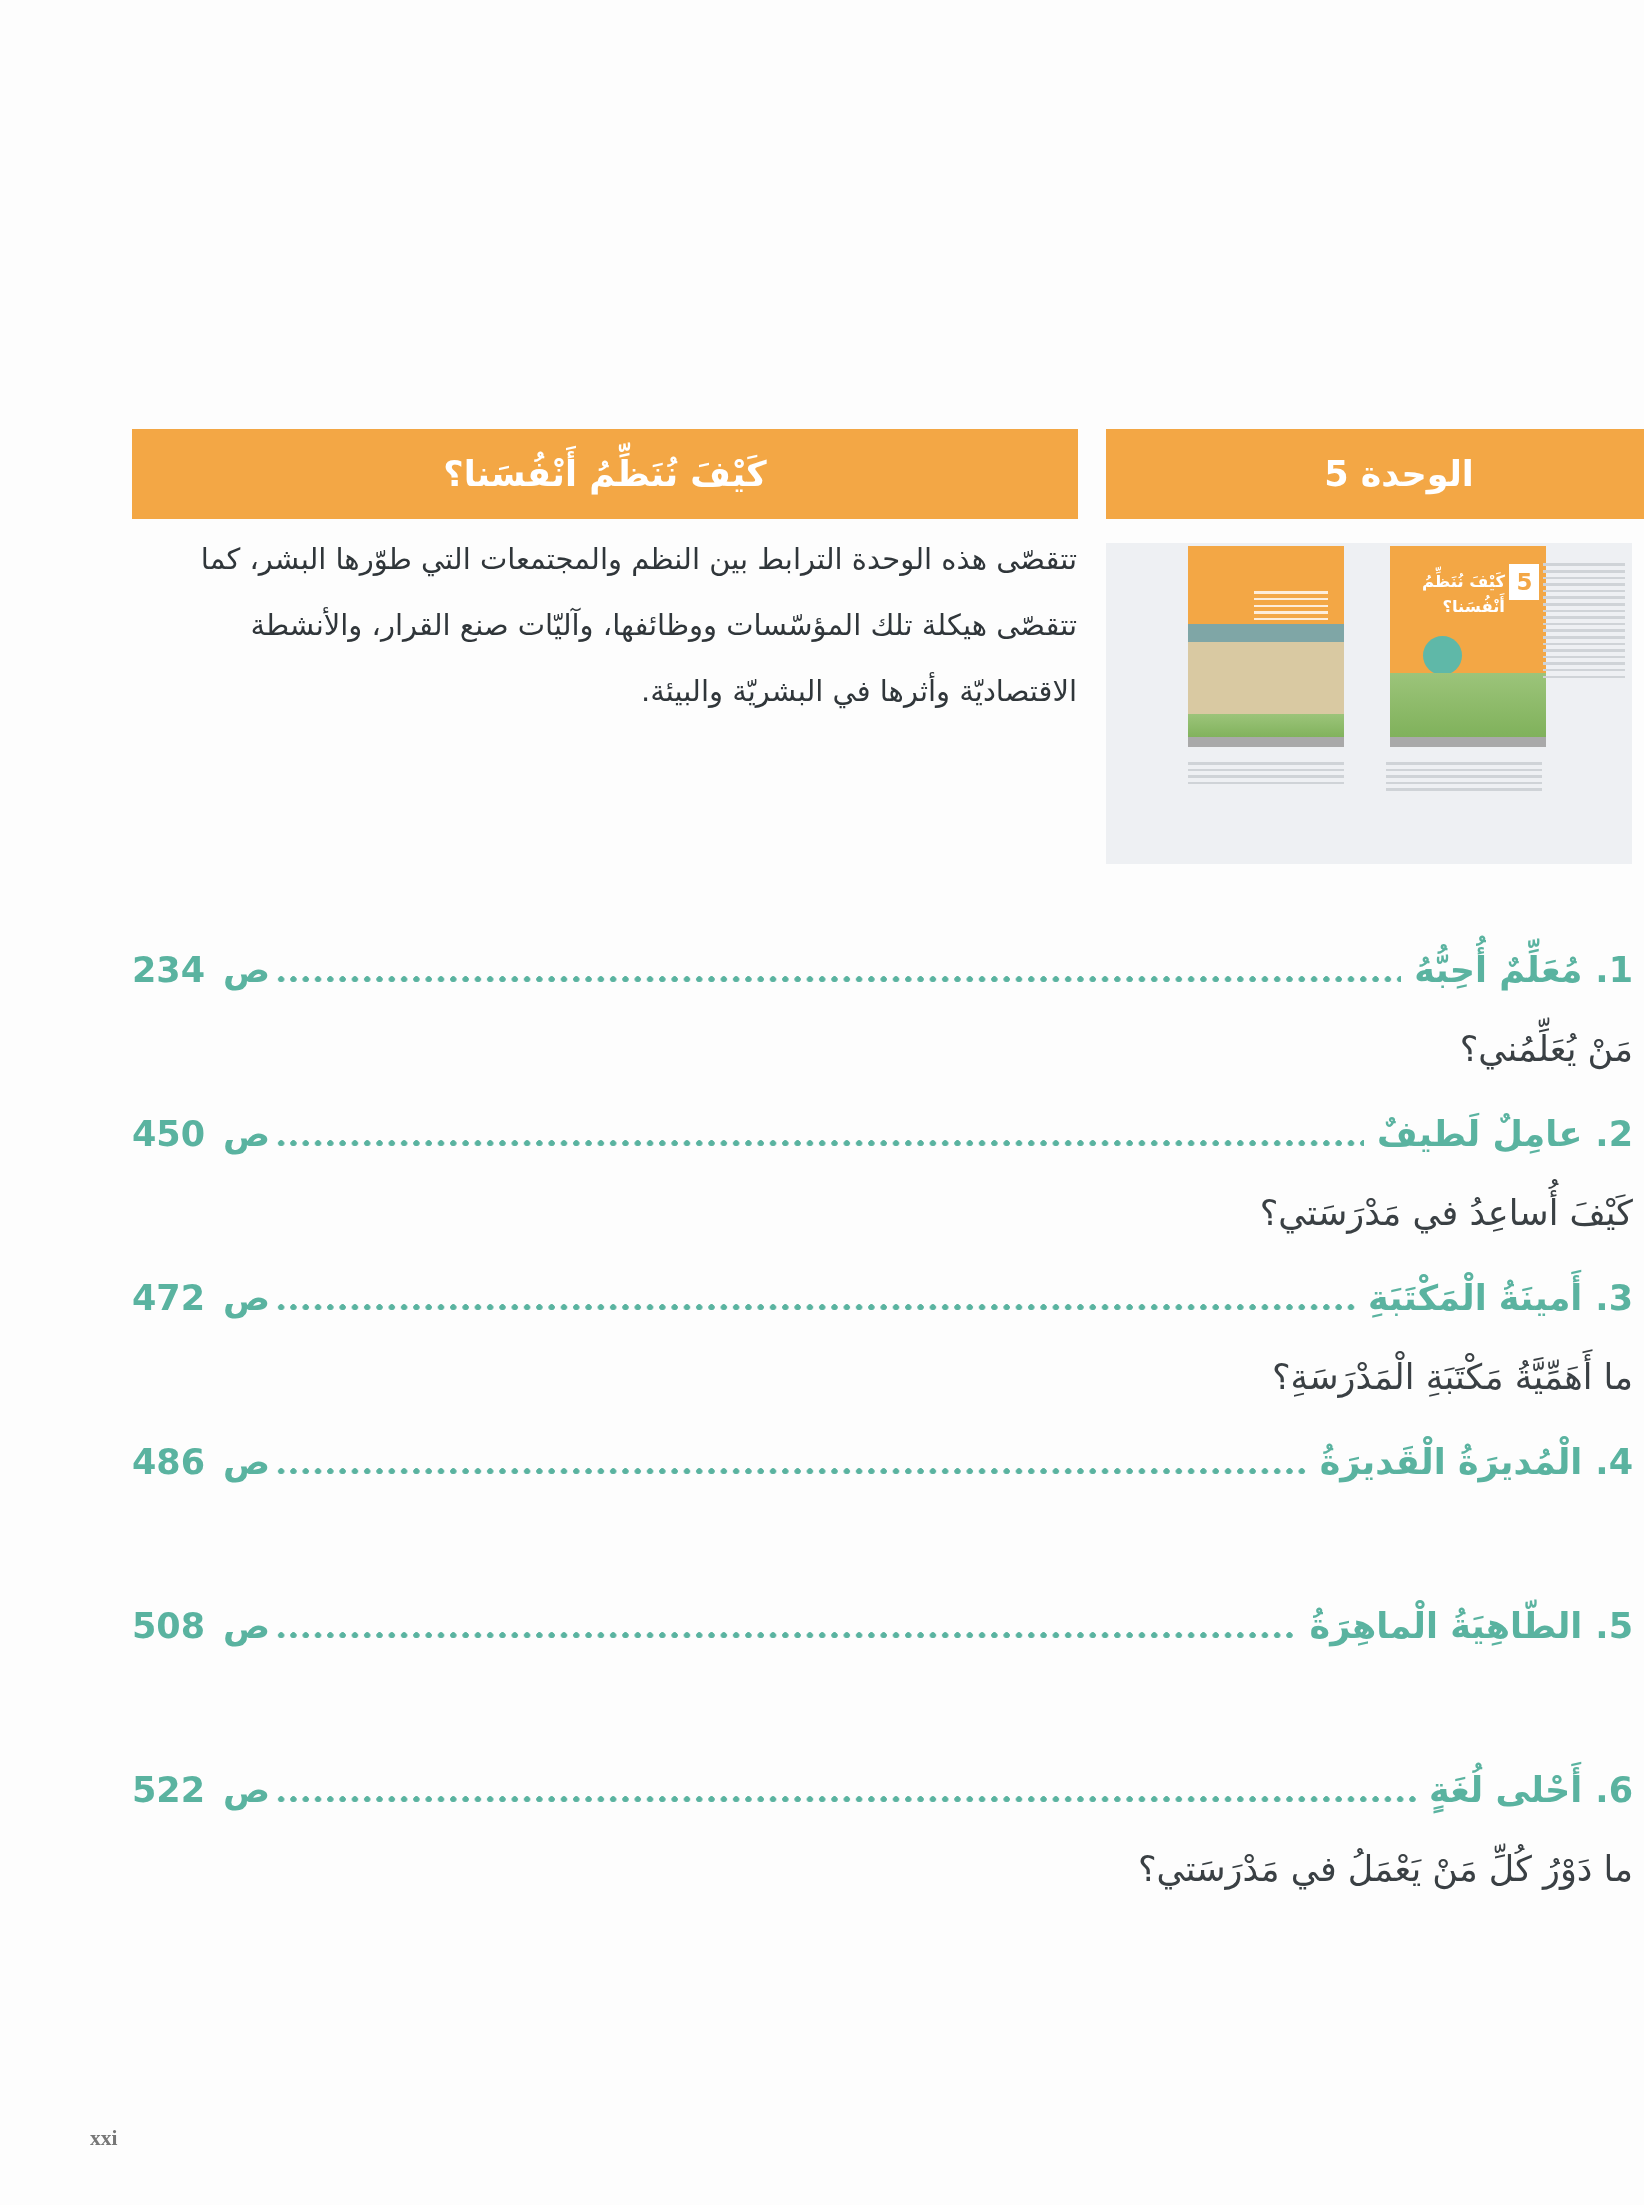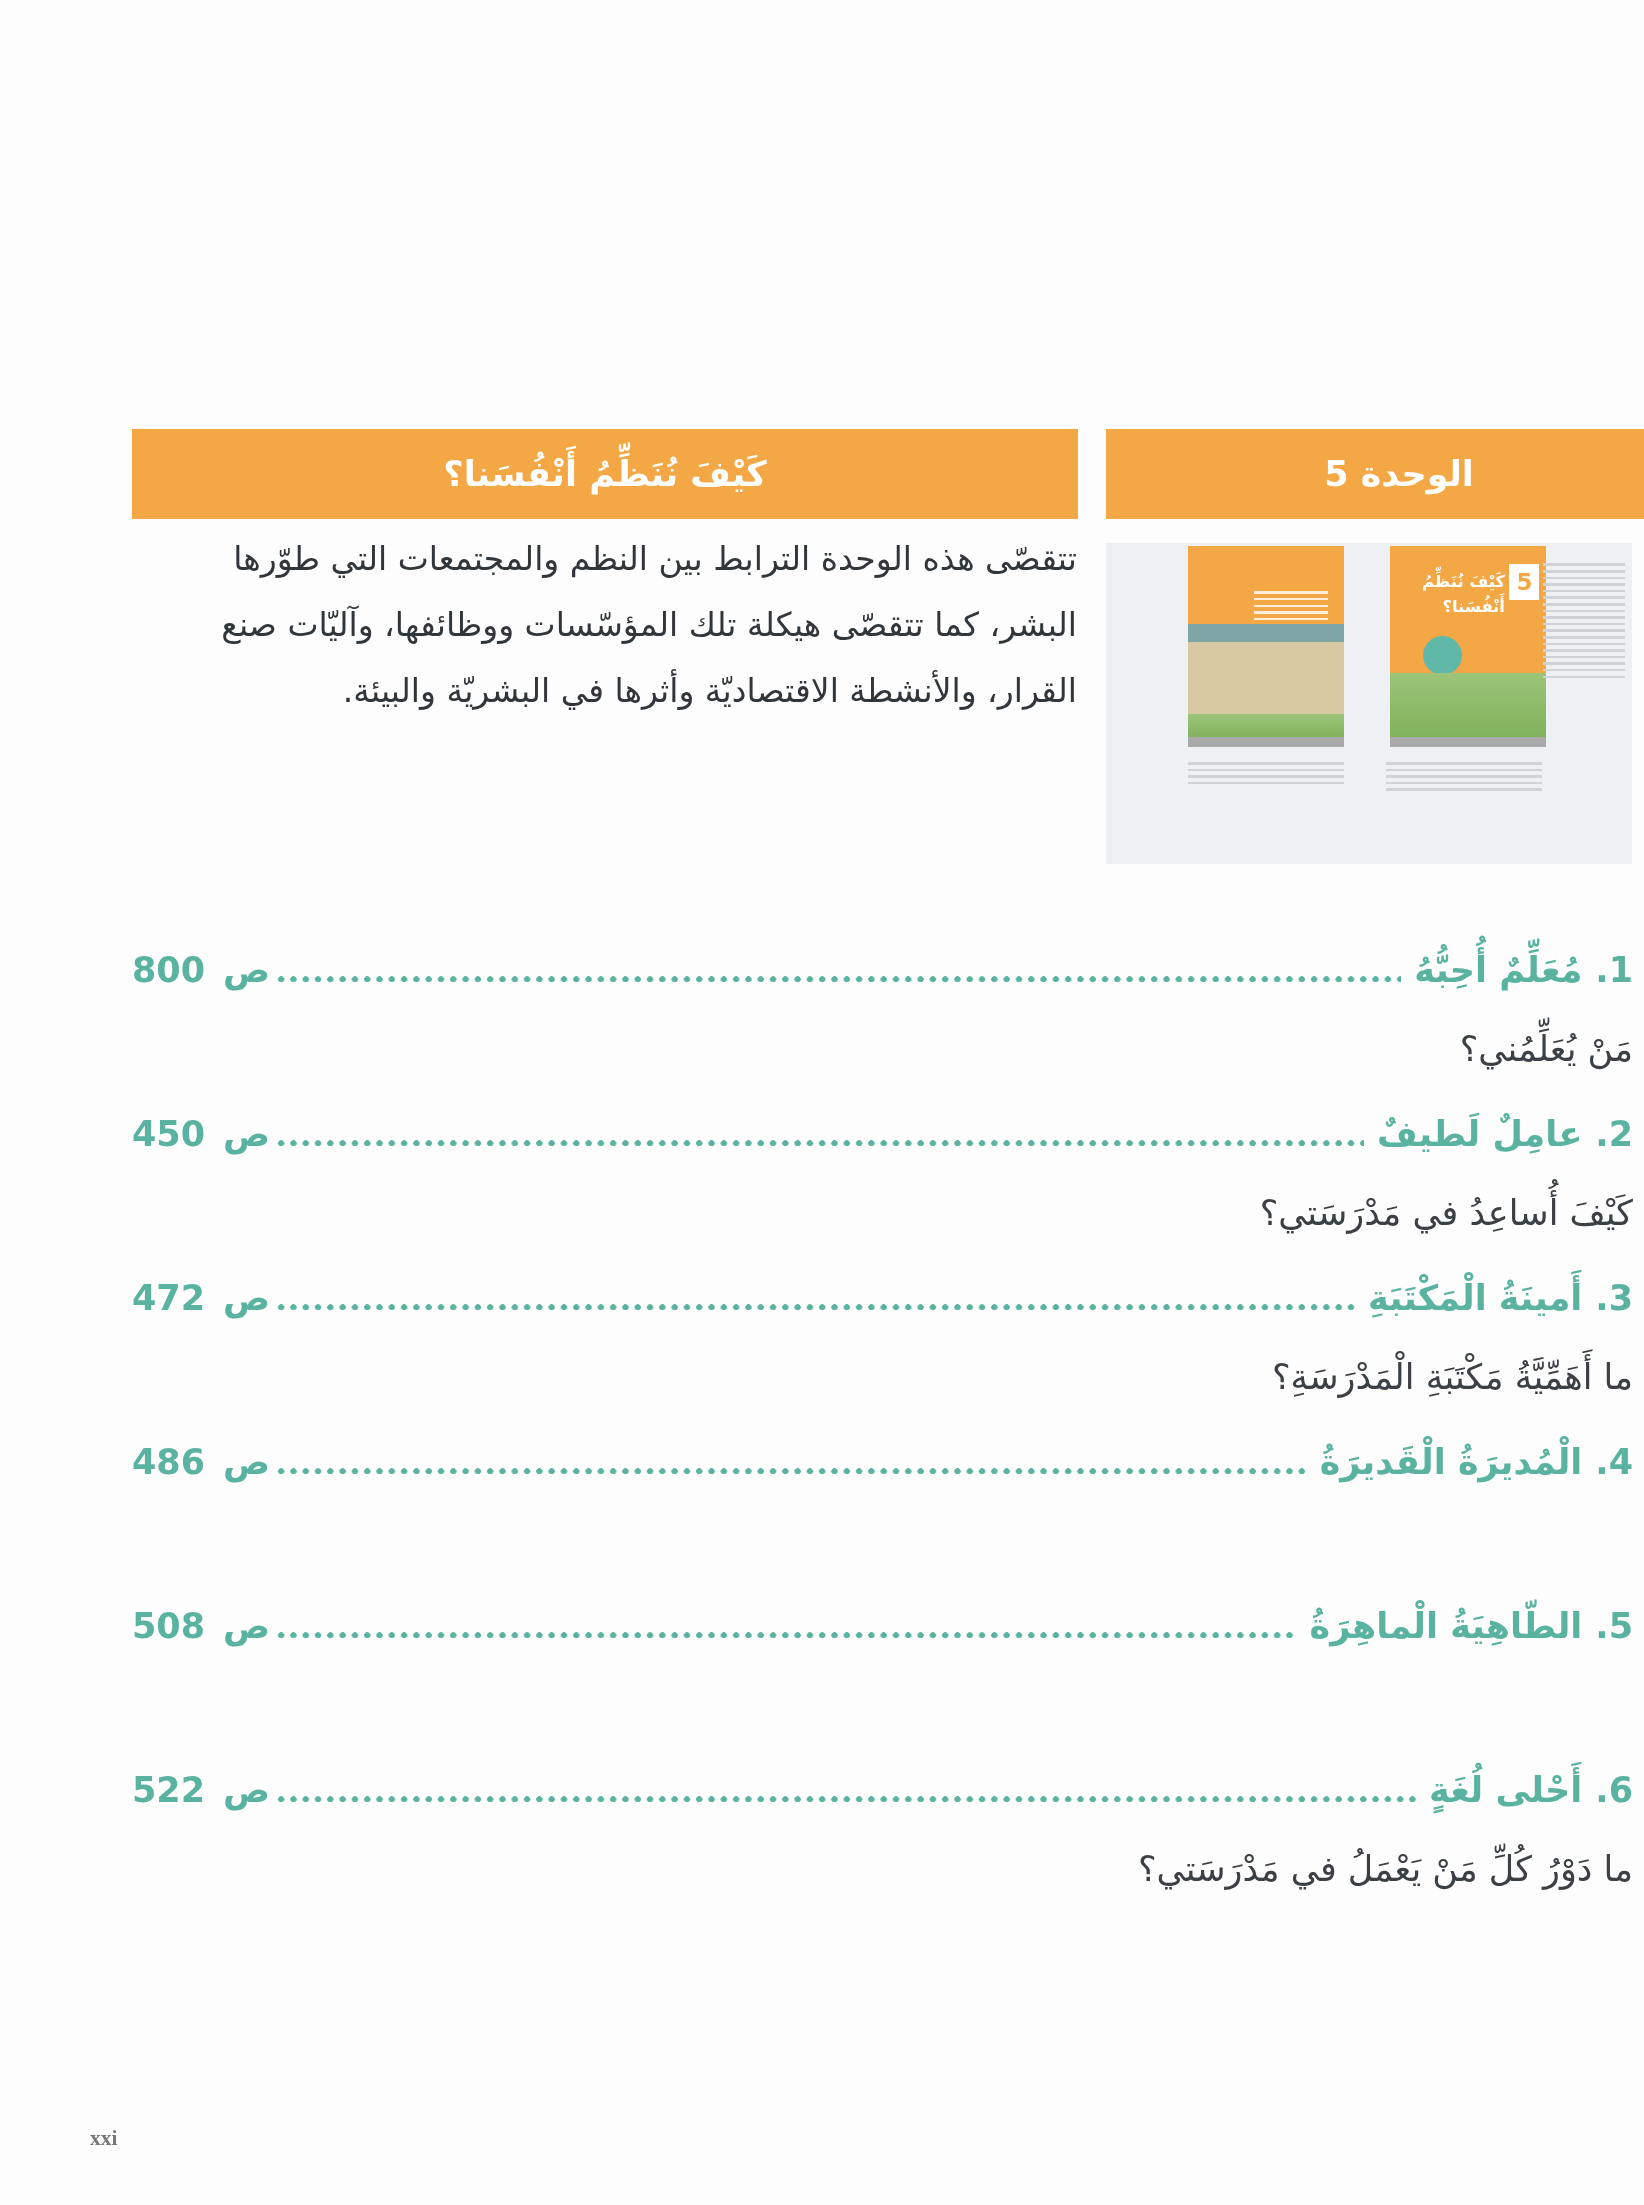--- a/index.html
+++ b/index.html
@@ -61,21 +61,21 @@
     }
     .thumb-lines { position: absolute; right: 6.6px; width: 99px; }
     .thumb-line { height: 2.5px; background: #cfd3d7; margin: 4.1px 0; }
     .thumb-inner-lines { position: absolute; right: 16.4px; top: 41px; width: 74px; }
     .thumb-inner-lines .thumb-line { background: rgba(255,255,255,0.8); }
 
     
     .description {
       position: absolute; left: 140px; top: 526px; width: 937px;
       direction: rtl; text-align: right;
-      font-size: 33px; line-height: 66px; color: #30363a;
+      font-size: 29px; line-height: 66px; color: #30363a;
     }
 
     
     .toc { position: absolute; left: 132px; top: 941px; width: 1501px; }
     .toc-item { position: relative; height: 164px; }
     .toc-head {
       display: flex; align-items: center; height: 58px;
       direction: rtl;
       color: #5ab3a0; font-weight: bold; font-size: 35px;
     }
@@ -170,21 +170,21 @@
   <div class="description">تتقصّى هذه الوحدة الترابط بين النظم والمجتمعات التي طوّرها البشر، كما تتقصّى هيكلة تلك المؤسّسات ووظائفها، وآليّات صنع القرار، والأنشطة الاقتصاديّة وأثرها في البشريّة والبيئة.</div>
 
   <div class="toc">
     <div class="toc-item">
       <div class="toc-head">
         <span class="toc-num">1.</span>
         <span class="toc-title">مُعَلِّمٌ أُحِبُّهُ</span>
         <span class="toc-dots"></span>
         <span class="toc-page">
             <span>ص</span>
-            <span>800</span>
+            <span>234</span>
           </span>
       </div>
       <div class="toc-question">مَنْ يُعَلِّمُني؟</div>
     </div>
     <div class="toc-item">
       <div class="toc-head">
         <span class="toc-num">2.</span>
         <span class="toc-title">عامِلٌ لَطيفٌ</span>
         <span class="toc-dots"></span>
         <span class="toc-page">

